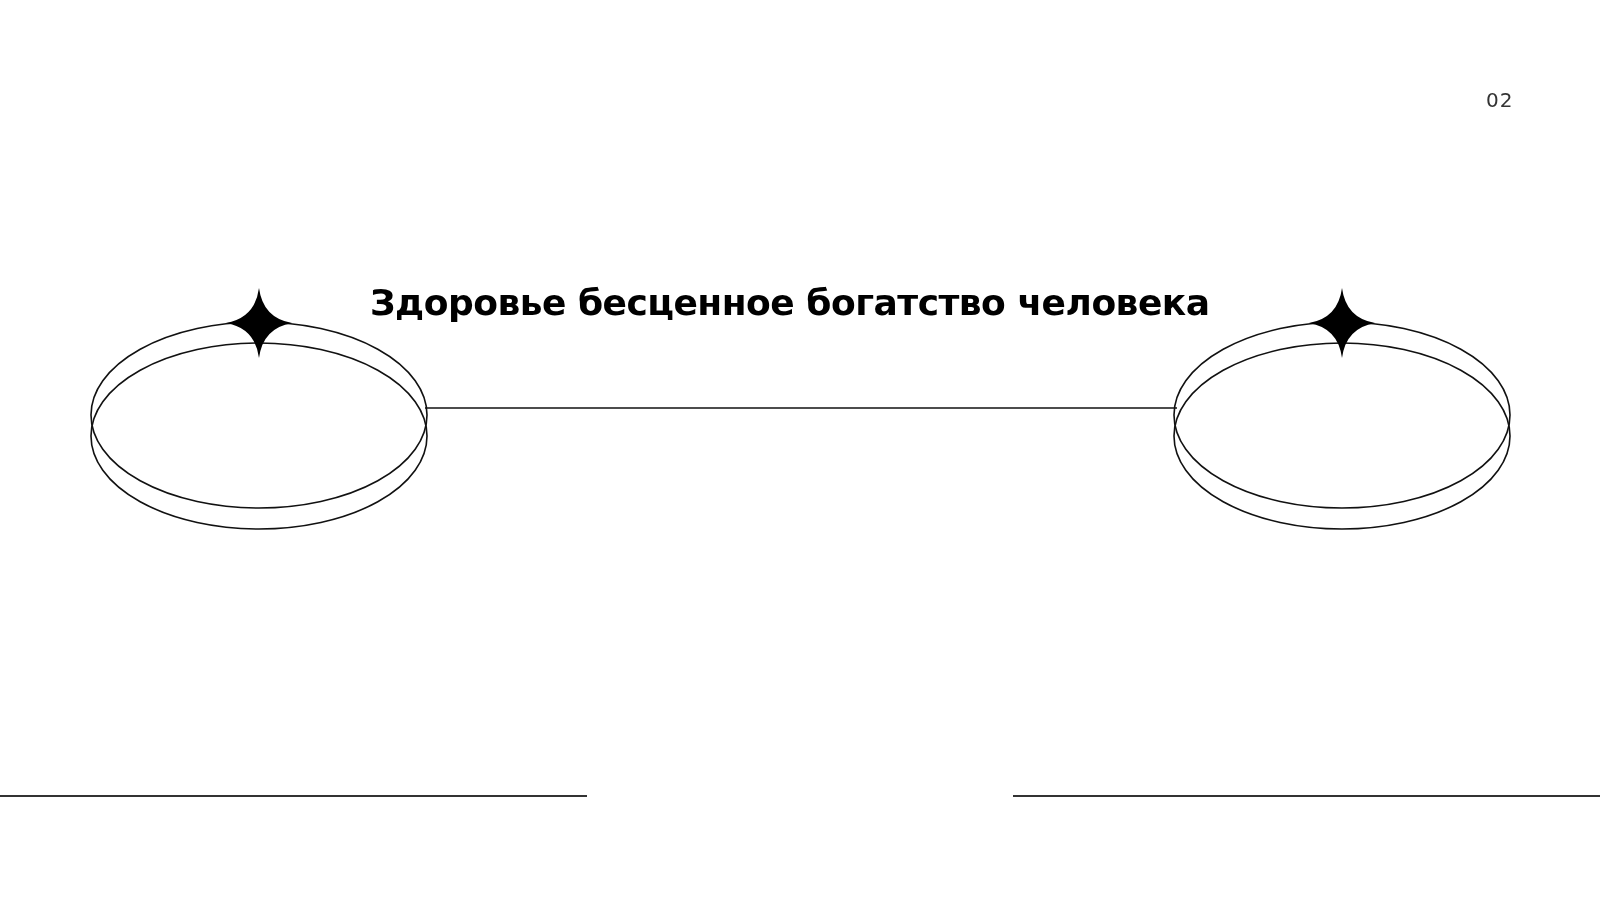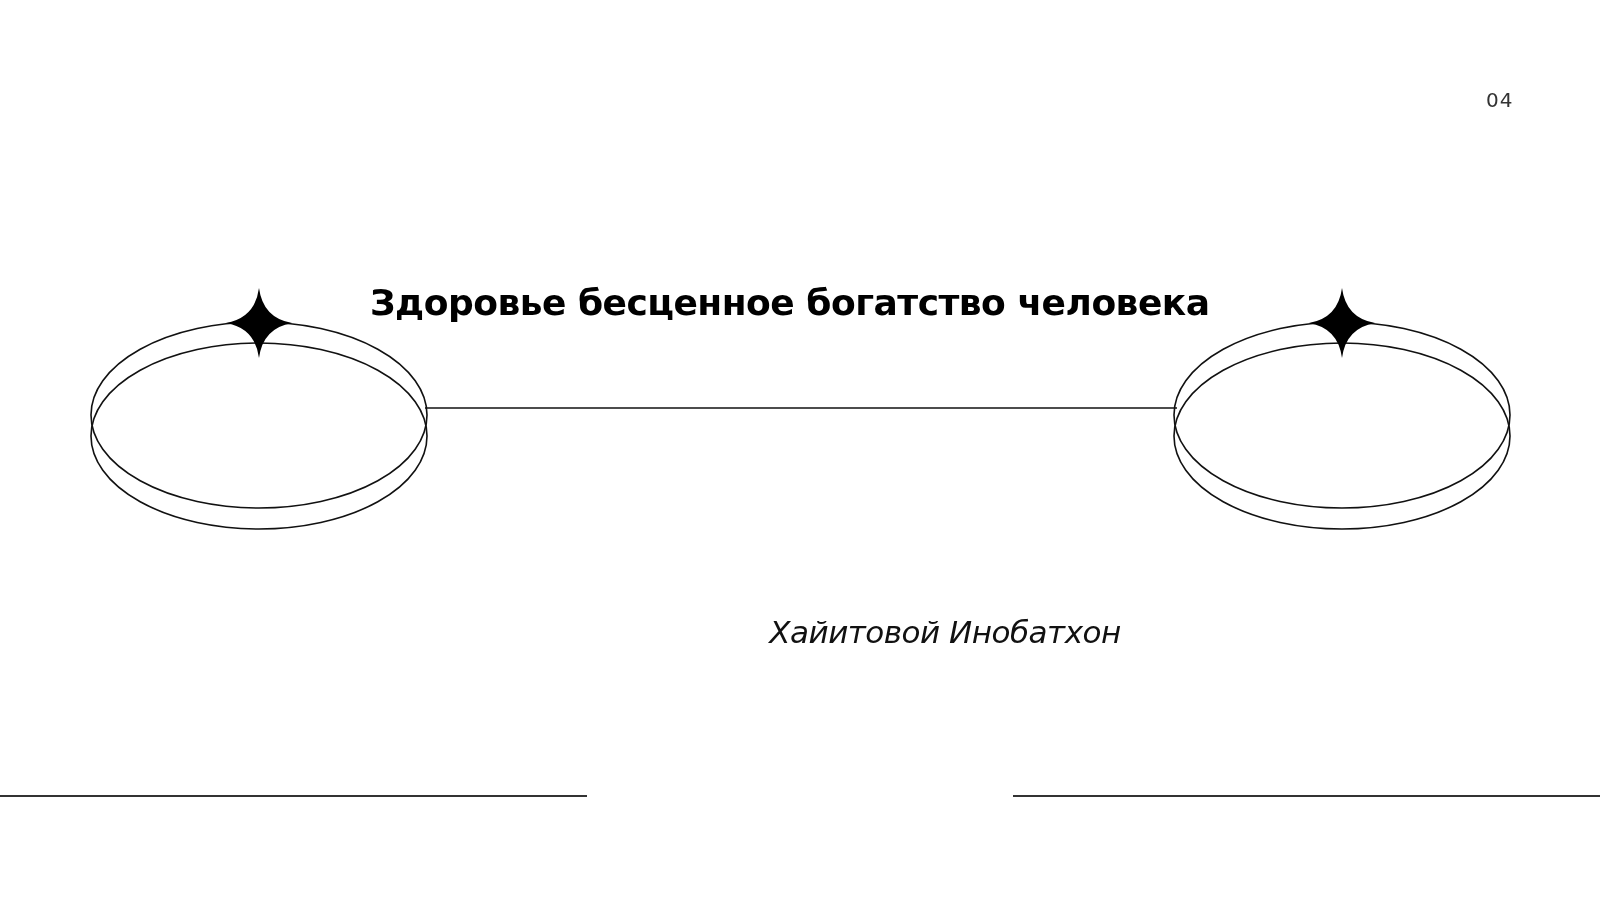--- a/index.html
+++ b/index.html
@@ -28,21 +28,20 @@
       <path d="M259 288 Q263 318 292 323 Q263 328 259 358 Q255 328 226 323 Q255 318 259 288 Z" fill="#000"></path>
     </g>
 
     <g>
       <ellipse cx="1342" cy="415" rx="168" ry="93" fill="none" stroke="#111" stroke-width="1.6"></ellipse>
       <ellipse cx="1342" cy="436" rx="168" ry="93" fill="none" stroke="#111" stroke-width="1.6"></ellipse>
       <path d="M1342 288 Q1346 318 1375 323 Q1346 328 1342 358 Q1338 328 1309 323 Q1338 318 1342 288 Z" fill="#000"></path>
     </g>
   </svg>
 
-  <div class="page-number">04</div>
+  <div class="page-number">02</div>
 
   <div class="title">Здоровье бесценное богатство человека</div>
 
-  <div class="subtitle">Хайитовой Инобатхон</div>
 
   <div class="bottom-line left"></div>
   <div class="bottom-line right"></div>
 </div>
 
 </body></html>

